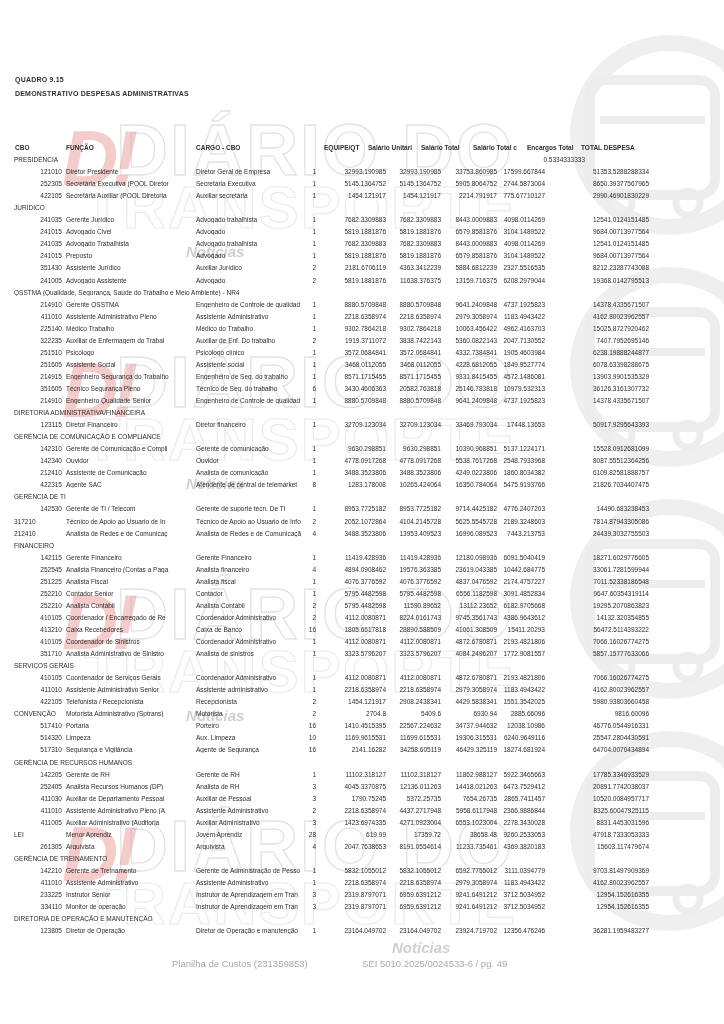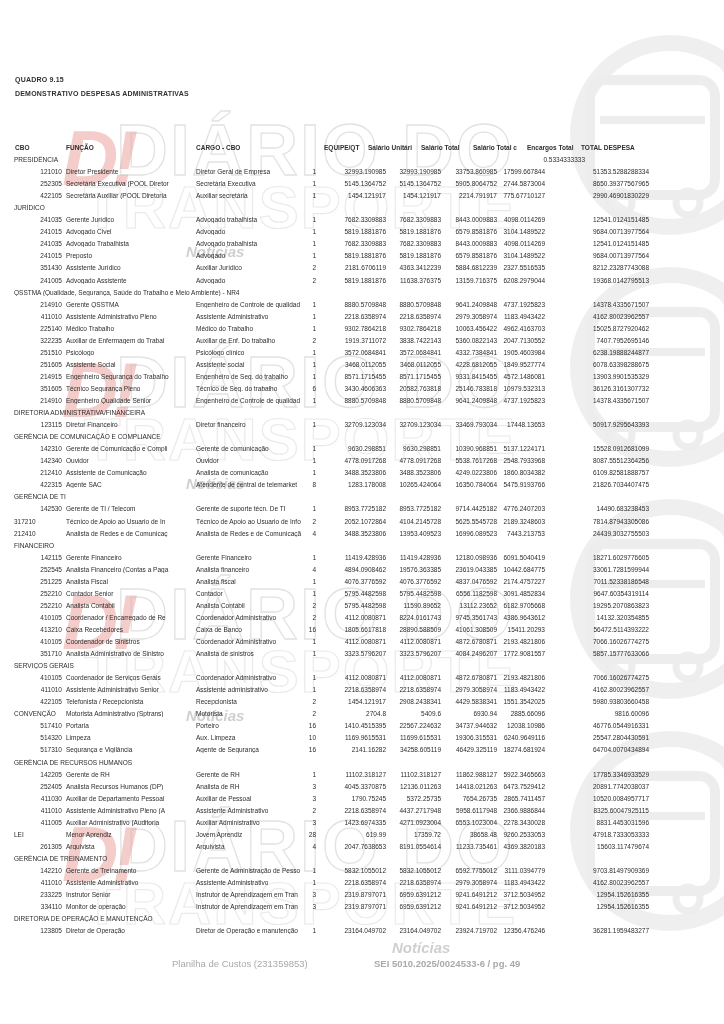--- a/index.html
+++ b/index.html
@@ -42,21 +42,21 @@
   .c-fun   { left:66px;  width:129px; }
   .c-car   { left:196px; width:127px; }
   .c-qty   { left:290px; width:26px;  text-align:right; }
   .c-uni   { left:318px; width:68px;  text-align:right; }
   .c-tot   { left:388px; width:53px;  text-align:right; }
   .c-totc  { left:443px; width:54px;  text-align:right; }
   .c-enc   { left:499px; width:46px;  text-align:right; }
   .c-desp  { left:547px; width:102px; text-align:right; }
 
   .footer span { position:absolute; top:958px; font-size:9.5px; color:#a9a9a9; white-space:nowrap; }
-  #f1 { left:172px; } #f2 { left:374px;font-weight:bold; }
+  #f1 { left:172px; } #f2 { left:362px; }
 </style>
 </head>
 <body>
 
 <div class="page">
 
   <div id="wm">
       <div class="tile" style="top: 25px;">
         <div class="wm-d">D!</div>
         <div class="wm-l1">DIÁRIO DO</div>

